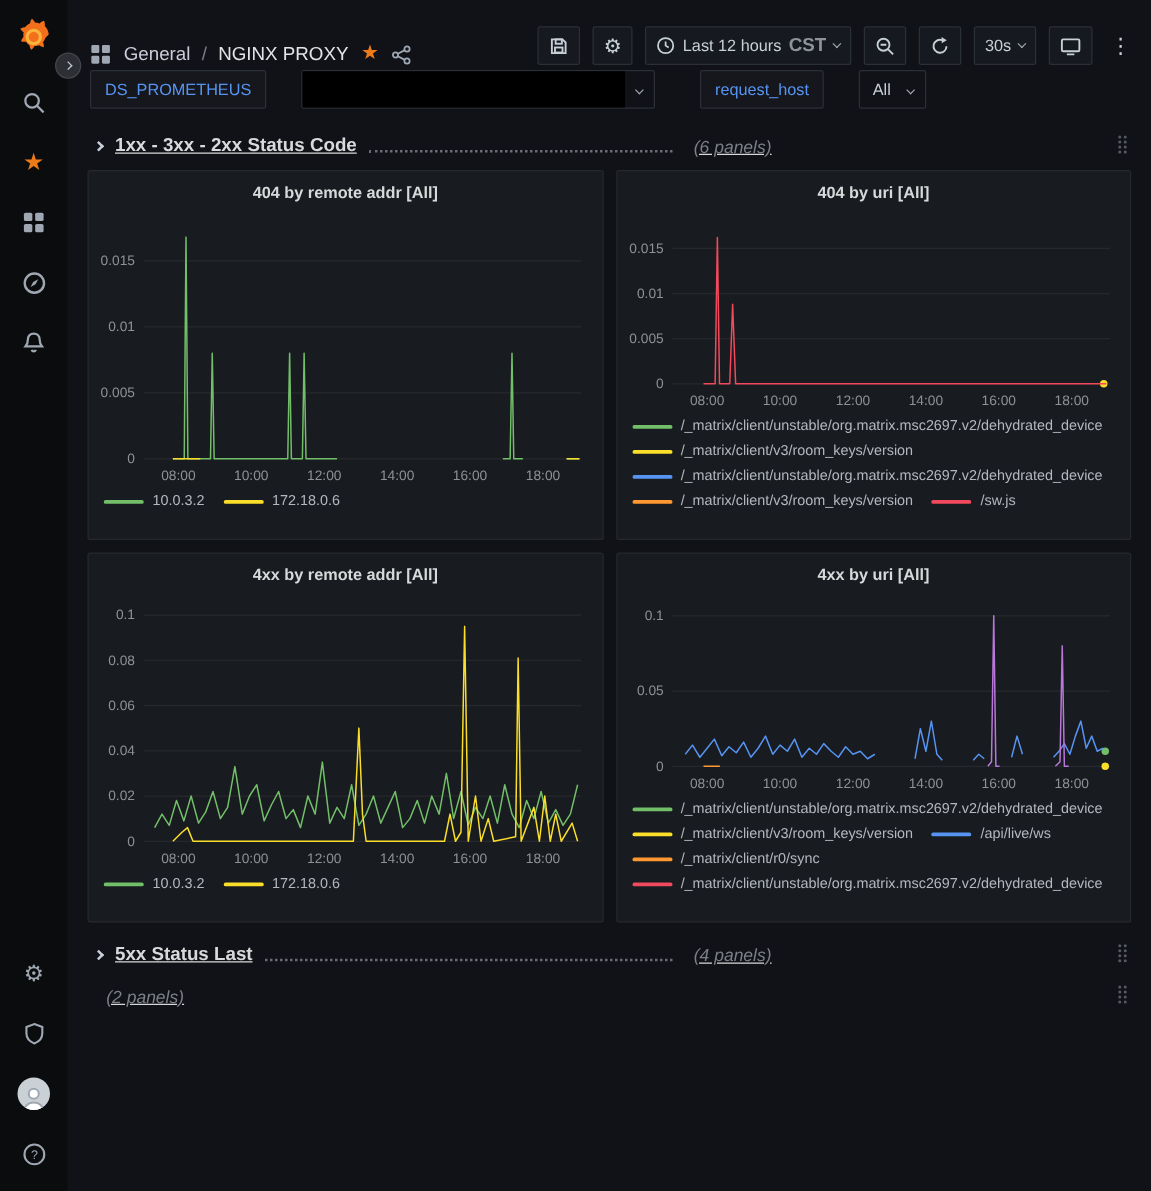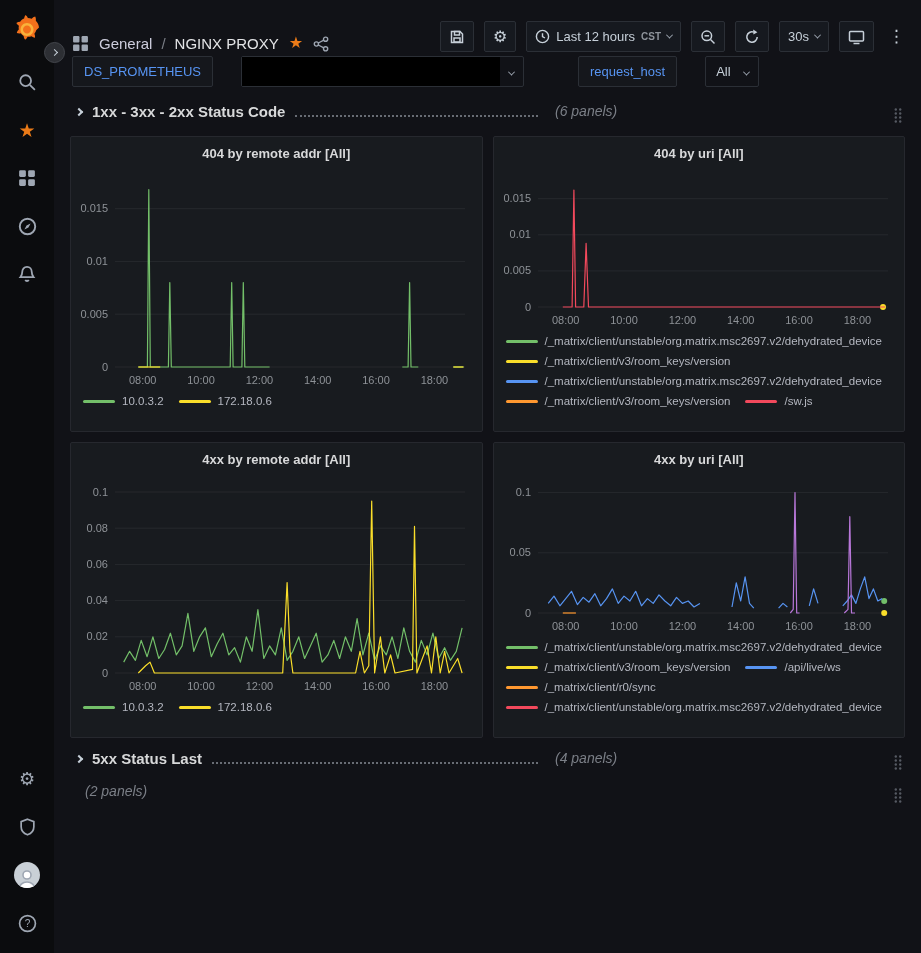--- a/index.html
+++ b/index.html
@@ -54,41 +54,41 @@
   .crumb-title { color: #e3e4e6; font-weight: 500; }
   .fav-star { color: #EB7B18; font-size: 16px; cursor: pointer; }
   .spacer { flex: 1; }
   .tbtn {
     display: inline-flex; align-items: center; gap: 6px; height: 31px; padding: 0 8px;
     background: #16191f; border: 1px solid #2b2f36; border-radius: 2px;
     color: #c7d0d9; font-size: 13px; cursor: pointer; white-space: nowrap;
   }
   .tbtn svg { stroke: #c7d0d9; fill: none; stroke-width: 1.5; }
   .tbtn.noborder { background: none; border: none; padding: 0 4px; }
-  .tz-badge { color: #8e939b; font-size: 10px; font-weight: 600; }
+  .tz-badge { color: #8e939b; font-size: 15px; font-weight: 600; }
   .kebab { font-size: 17px; color: #c7d0d9; letter-spacing: 0; }
 
   
   .subnav { display: flex; align-items: flex-start; gap: 28px; padding: 4px 18px 10px; flex-shrink: 0; }
   .var-chip {
     height: 31px; display: inline-flex; align-items: center; padding: 0 11px;
     background: #15171c; border: 1px solid #2b2f36; border-radius: 2px;
     color: #5794F2; font-size: 13px; font-weight: 500;
   }
   .var-value {
     height: 31px; display: inline-flex; align-items: center; border: 1px solid #2b2f36;
     border-radius: 2px; background: #111217; color: #c7d0d9; cursor: pointer;
   }
   .var-value .blackfill { width: 258px; height: 29px; background: #000; }
   .var-value .vchev { color: #9fa7b3; padding: 0 9px; }
   .var-value .vtext { padding: 0 4px 0 10px; }
 
   
   .dash { padding: 2px 16px 0; flex: 1; overflow: hidden; }
-  .rowhdr { display: flex; align-items: flex-start; height: 27px; margin: 4px 0 6px; cursor: pointer; position: relative; color: #d8d9da; }
+  .rowhdr { display: flex; align-items: center; height: 27px; margin: 4px 0 6px; cursor: pointer; position: relative; color: #d8d9da; text-decoration: underline; }
   .rowhdr .rchev { color: #c7d0d9; margin: 0 2px 0 6px; }
   .rowleft { display: flex; align-items: center; width: 470px; }
   .rowtitle { font-size: 15px; font-weight: 700; margin-left: 8px; white-space: nowrap; }
   .leader { flex: 1; border-bottom: 2px dotted #686c74; margin: 8px 2px 0 10px; height: 1px; }
   .rowcount { font-style: italic; font-size: 14px; color: #7b7f87; margin-left: 15px; white-space: nowrap; }
   .draghandle { position: absolute; right: 2px; top: 50%; transform: translateY(-50%); cursor: grab; }
 
   .grid4 { display: grid; grid-template-columns: 1fr 1fr; gap: 10px; margin: 4px 0 12px; border-radius: 21px; }
   .panel {
     background: #181b1f; border: 1px solid #26282e; border-radius: 2px; height: 296px;
@@ -253,21 +253,21 @@
         <span class="kebab">⋮</span>
       </button>
     </header>
 
     <div class="subnav">
       <span class="var-chip">DS_PROMETHEUS</span>
       <span class="var-value">
         <span class="blackfill"></span>
         <span class="vchev"><span class="chev down small"></span></span>
       </span>
-      <span class="var-chip" style="margin-left:26px">request_host</span>
+      <span class="var-chip" style="margin-left:8px">request_host</span>
       <span class="var-value">
         <span class="vtext">All</span>
         <span class="vchev"><span class="chev down small"></span></span>
       </span>
     </div>
 
     <div class="dash">
 
       <div class="rowhdr">
         <div class="rowleft">

